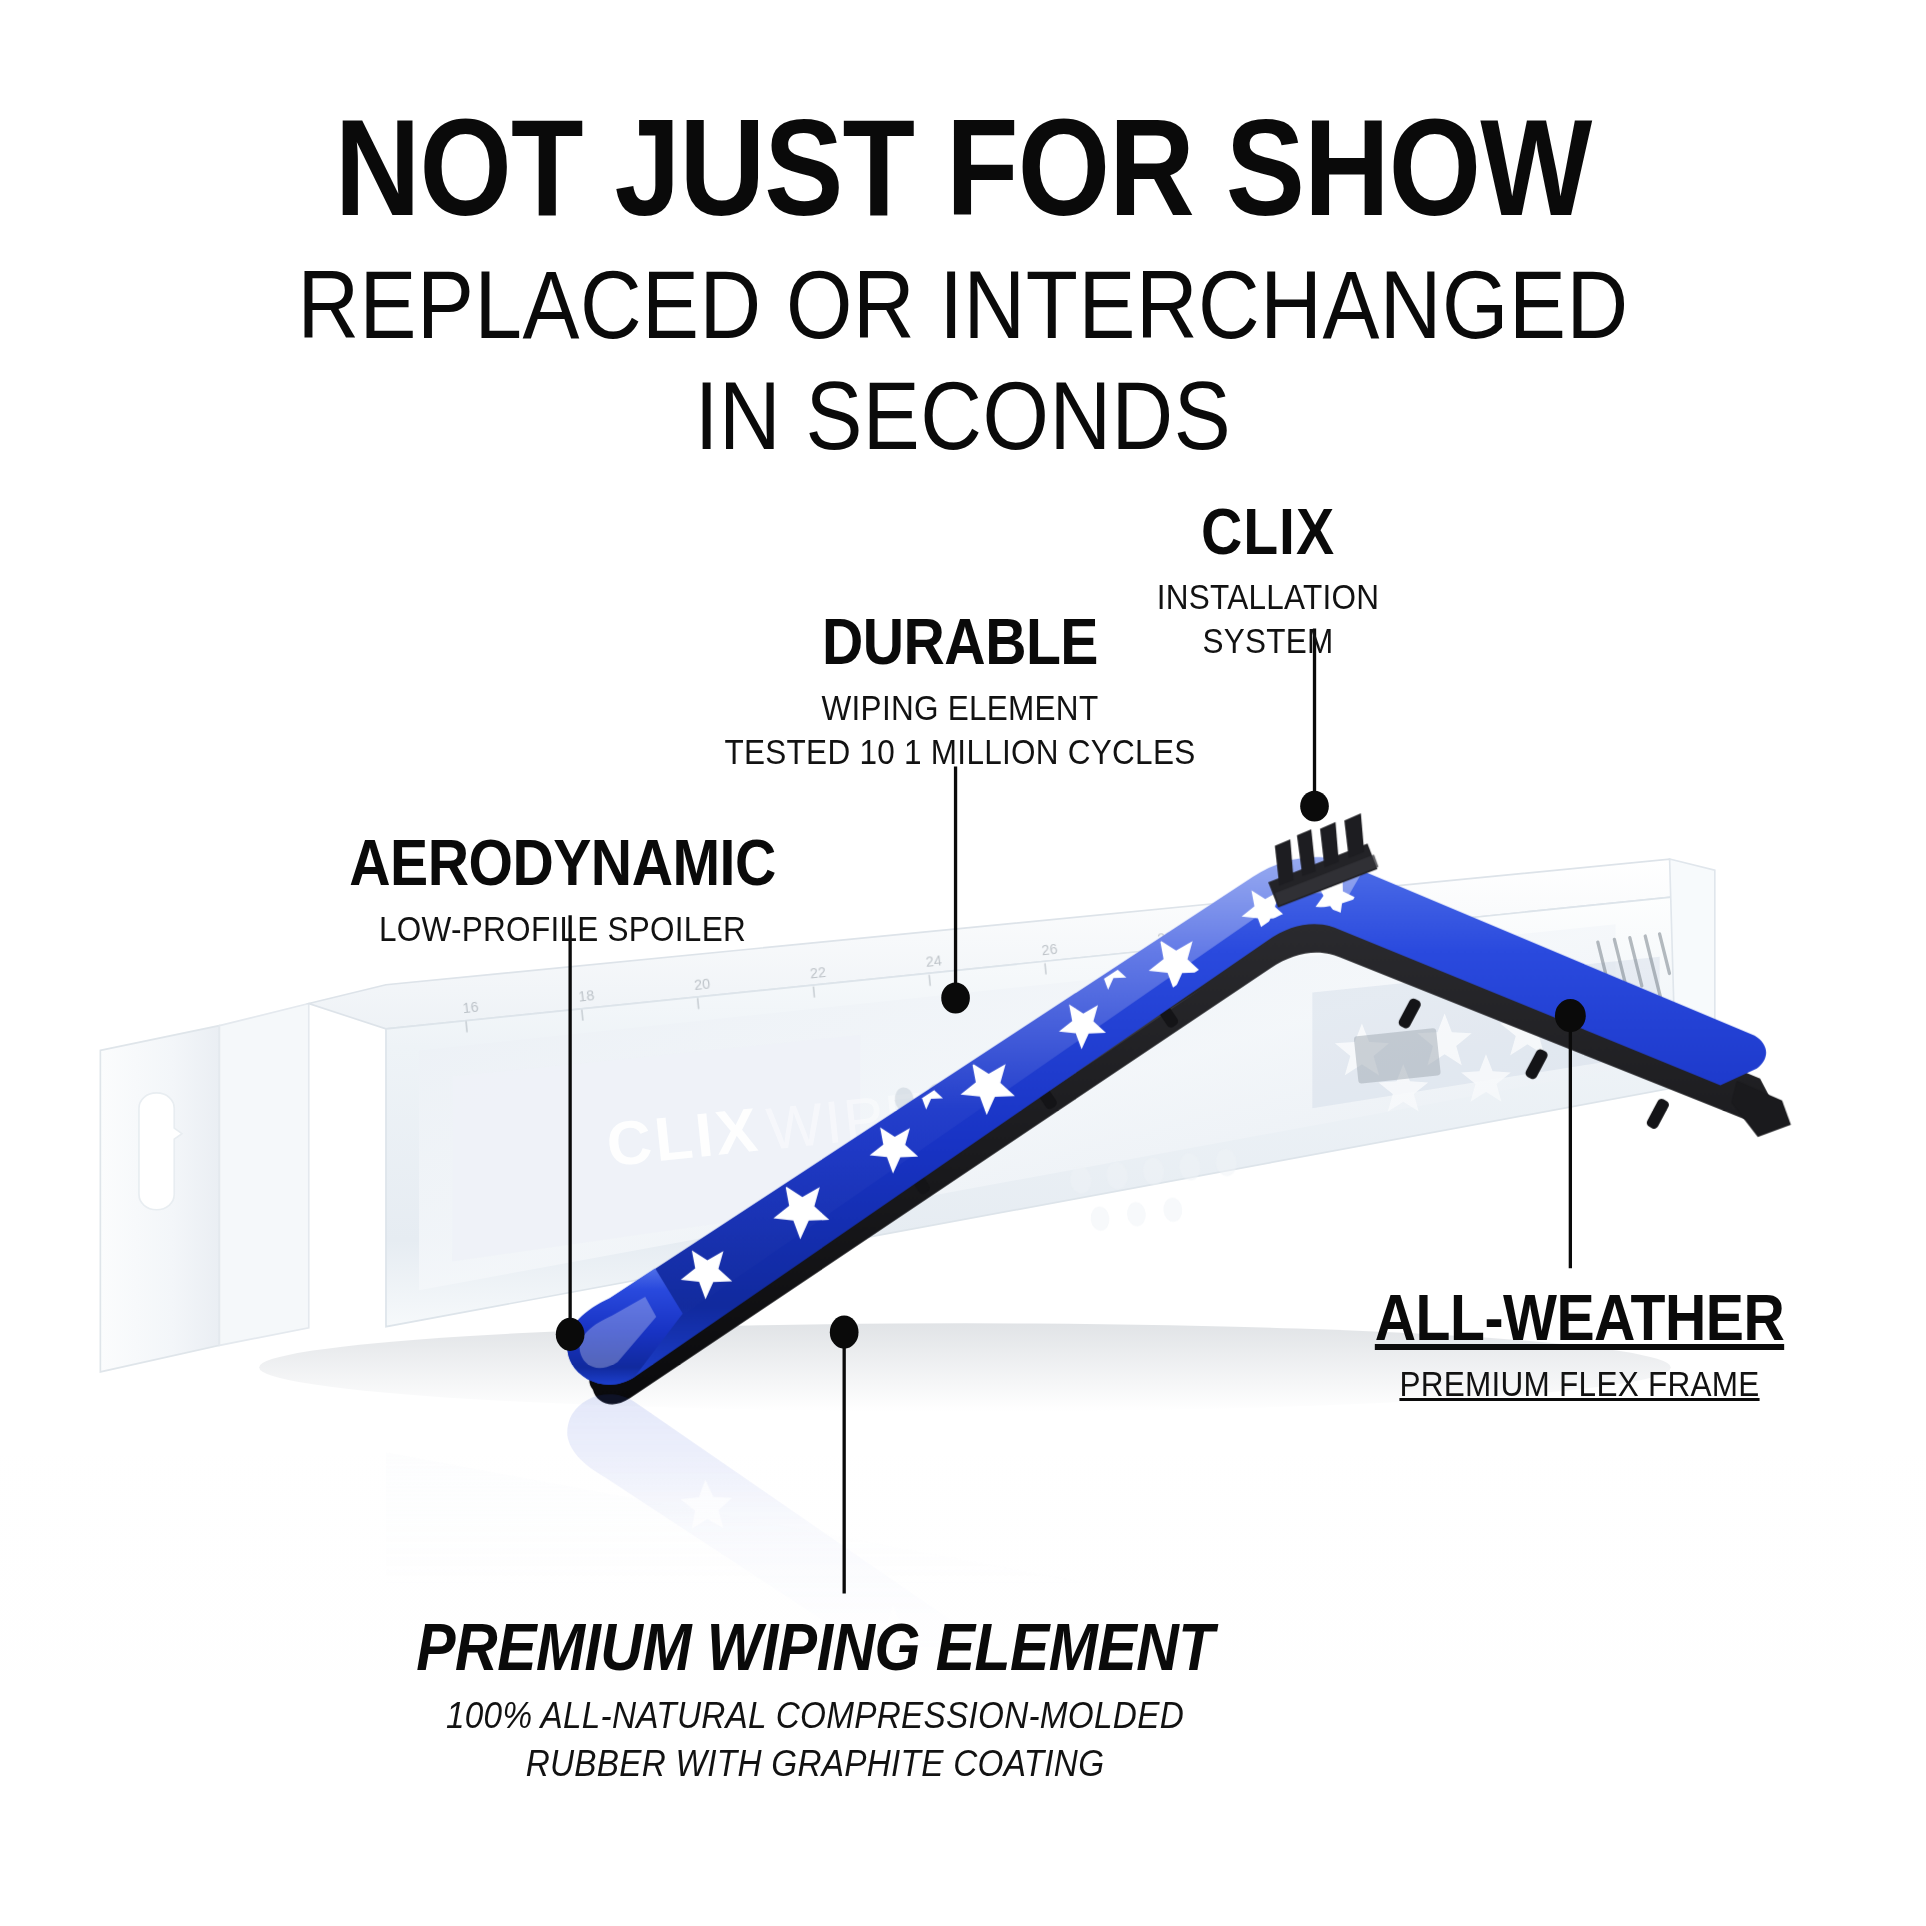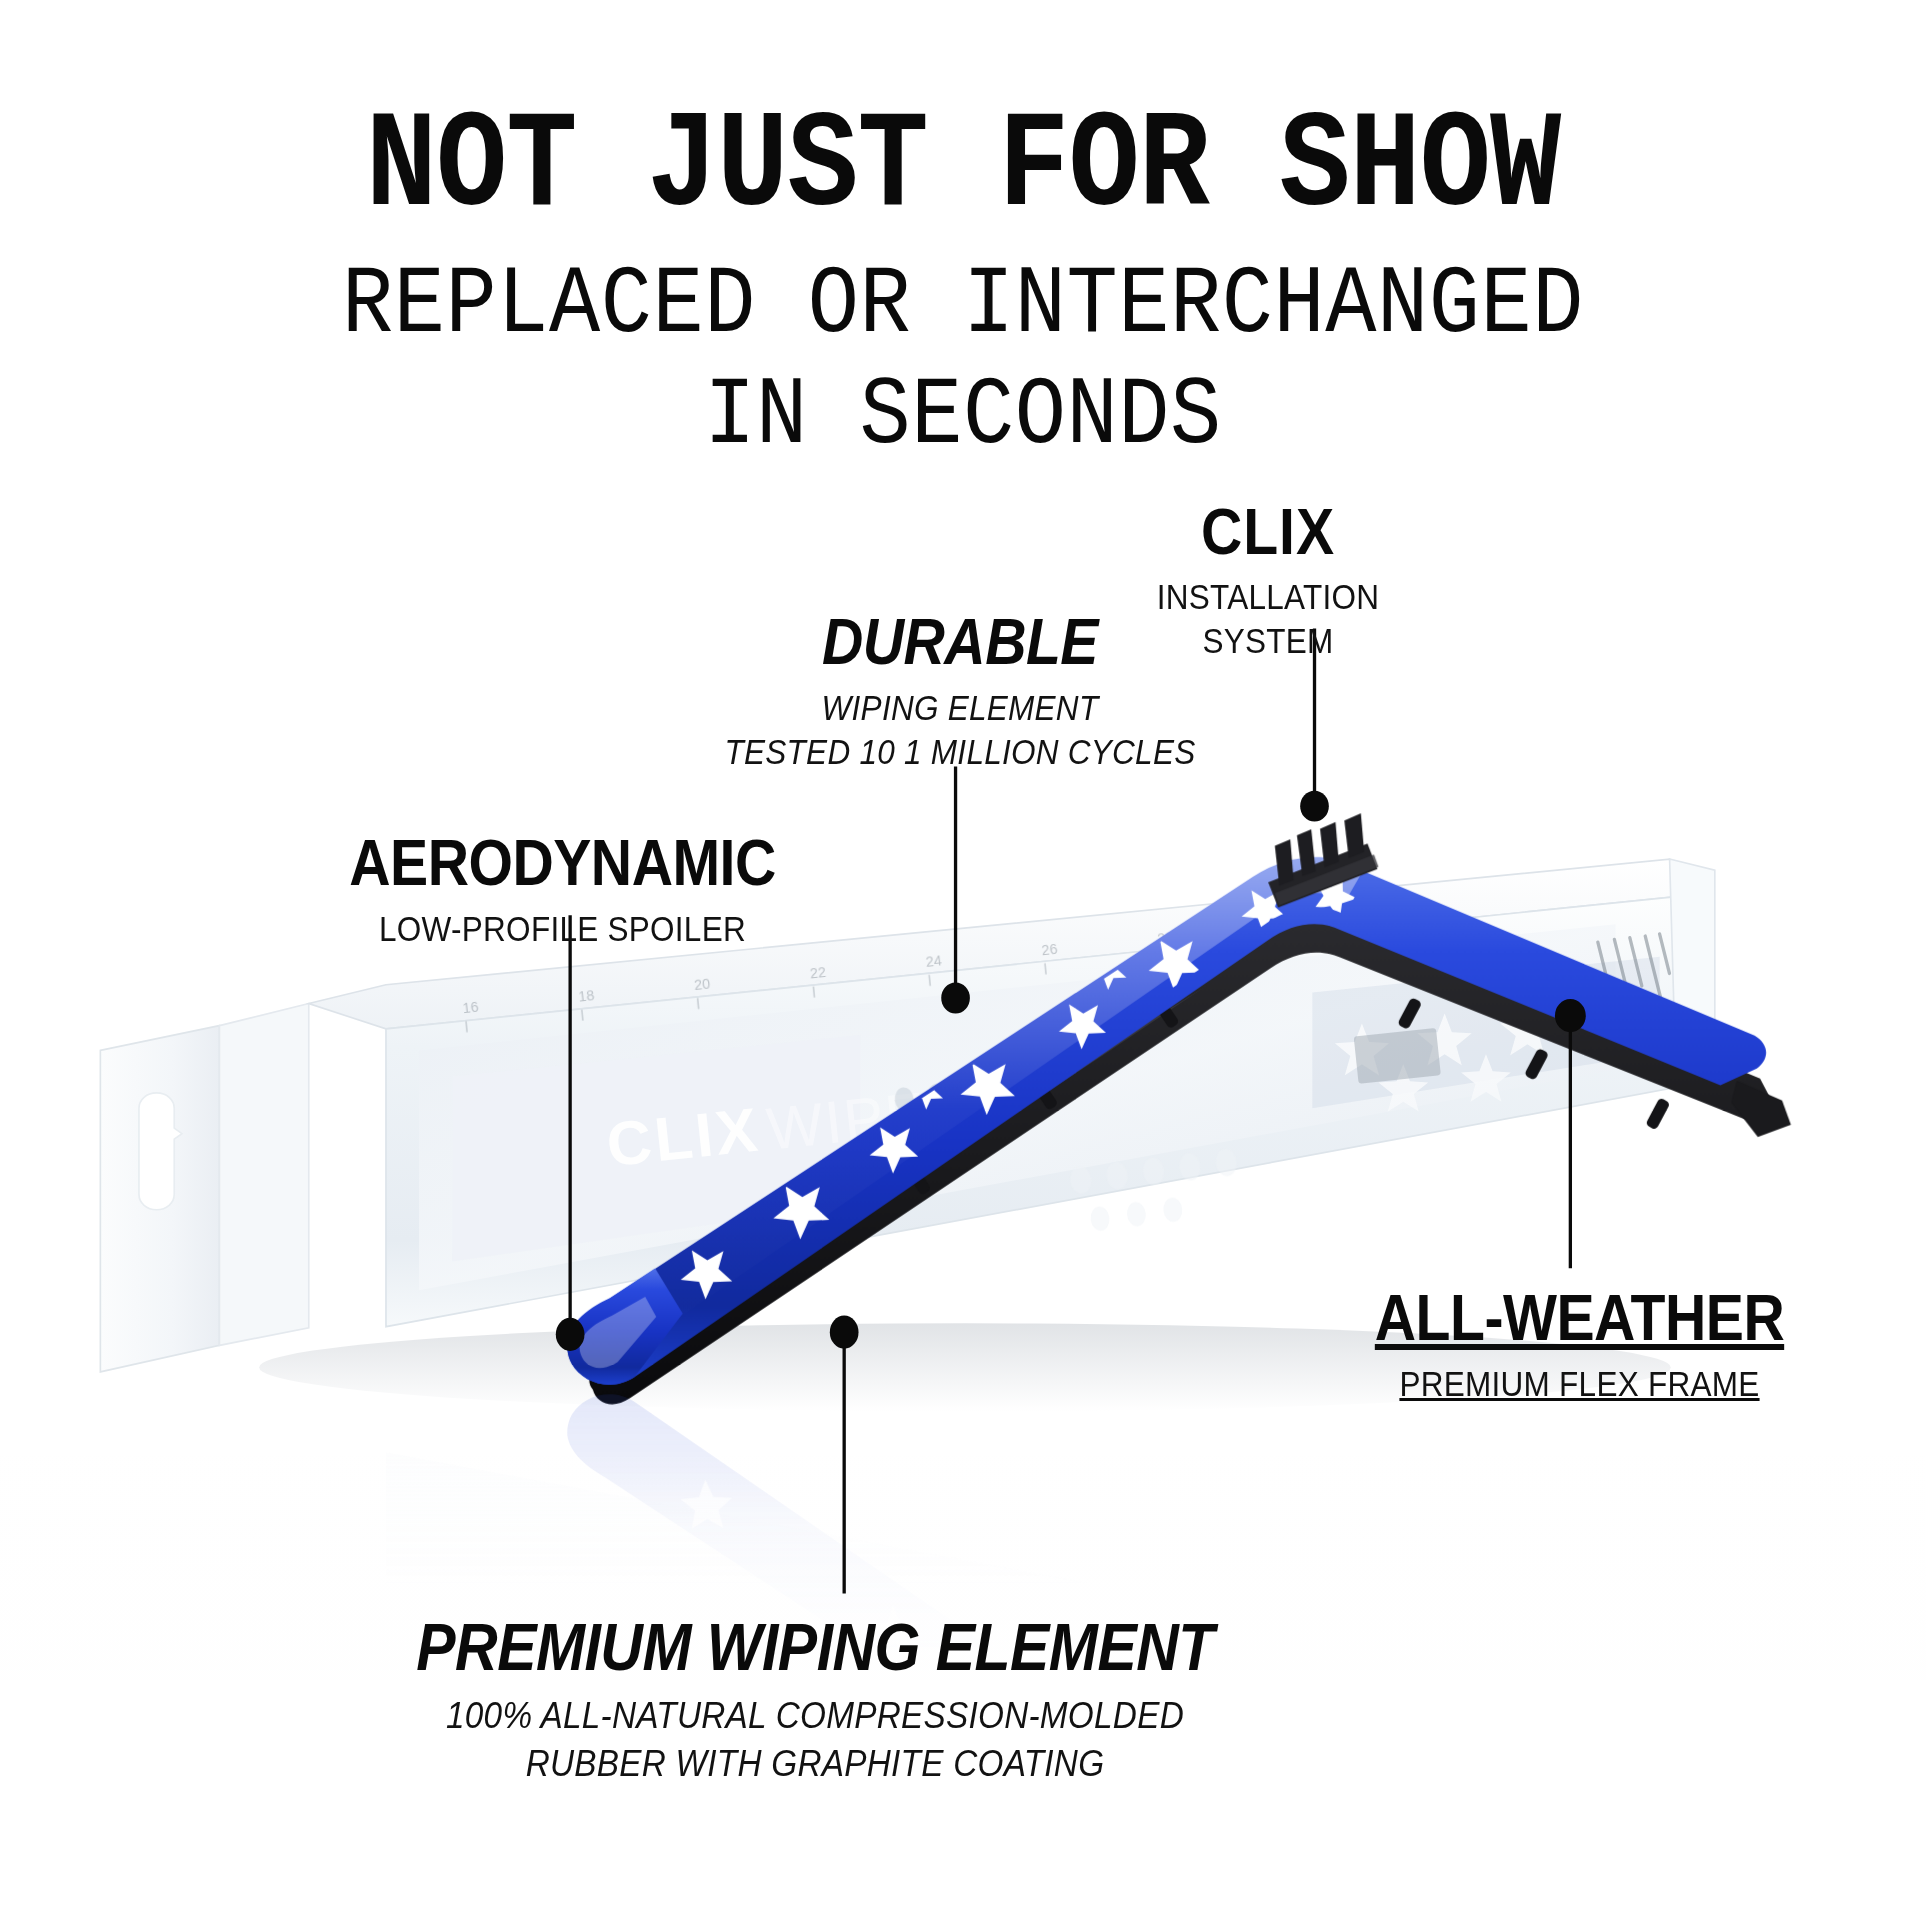--- a/index.html
+++ b/index.html
@@ -3,21 +3,21 @@
 <meta charset="utf-8">
 <style>
   html,body{margin:0;padding:0;background:#fff;}
   body{
     width:1926px;height:1926px;position:relative;overflow:hidden;
     font-family:"Liberation Sans", sans-serif;color:#0b0b0b;
     -webkit-font-smoothing:antialiased;
   }
 
   
-  #headings{position:absolute;left:0;top:0;width:1926px;text-align:center;font-family:Liberation Mono, monospace;}
+  #headings{position:absolute;left:0;top:0;width:1926px;text-align:center;}
   .h-main{
     font-weight:bold;font-size:138px;line-height:1.0;letter-spacing:-1.1px;
     transform:scaleX(.86);transform-origin:center top;
     margin:0;padding-top:98px;color:#0a0a0a;
   }
   .h-sub{
     font-weight:400;font-size:97px;line-height:1.14;letter-spacing:0.6px;
     transform:scaleX(.88);transform-origin:center top;
     margin:0;padding-top:14.3px;color:#0a0a0a;
   }
@@ -32,21 +32,21 @@
   .callout .c-sub{
     font-weight:400;line-height:1.2;letter-spacing:0.3px;
     transform:scaleX(.9);transform-origin:center center;
     white-space:nowrap;color:#121212;
   }
 
   #callout-clix{left:1064px;top:499px;width:408px;}
   #callout-clix .c-title{font-size:65px;letter-spacing:1.1px;}
   #callout-clix .c-sub{font-size:35px;margin-top:12px;}
 
-  #callout-durable{left:651px;top:609px;width:618px;font-style:italic;}
+  #callout-durable{left:651px;top:609px;width:618px;}
   #callout-durable .c-title{font-size:65px;}
   #callout-durable .c-sub{font-size:35px;margin-top:13.2px;}
 
   #callout-aero{left:259px;top:830px;width:607px;}
   #callout-aero .c-title{font-size:65px;}
   #callout-aero .c-sub{font-size:35px;margin-top:13.2px;}
 
   #callout-weather{left:1268px;top:1285px;width:623px;text-decoration:underline;}
   #callout-weather .c-title{font-size:65px;}
   #callout-weather .c-sub{font-size:35px;margin-top:13.2px;}

